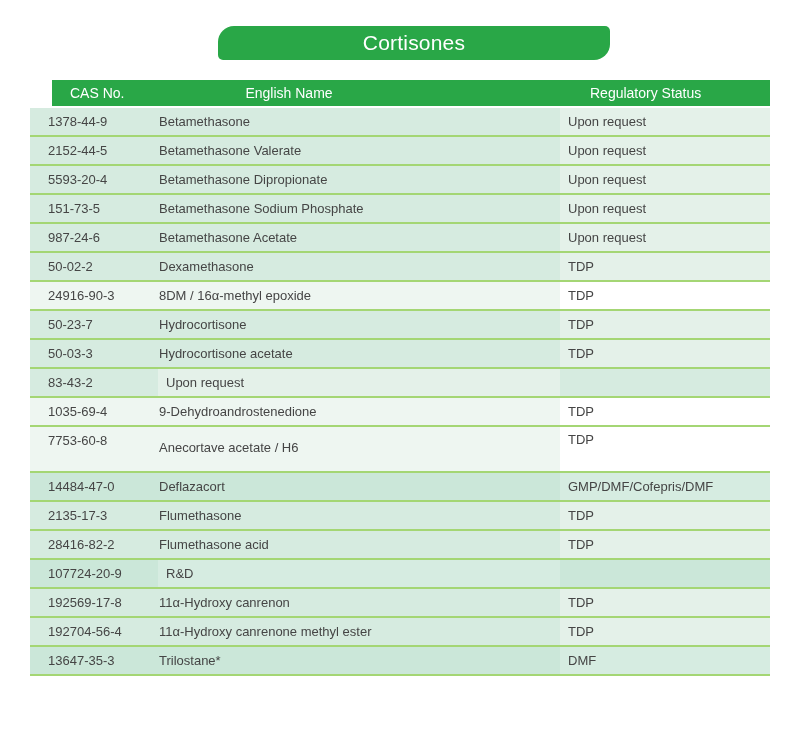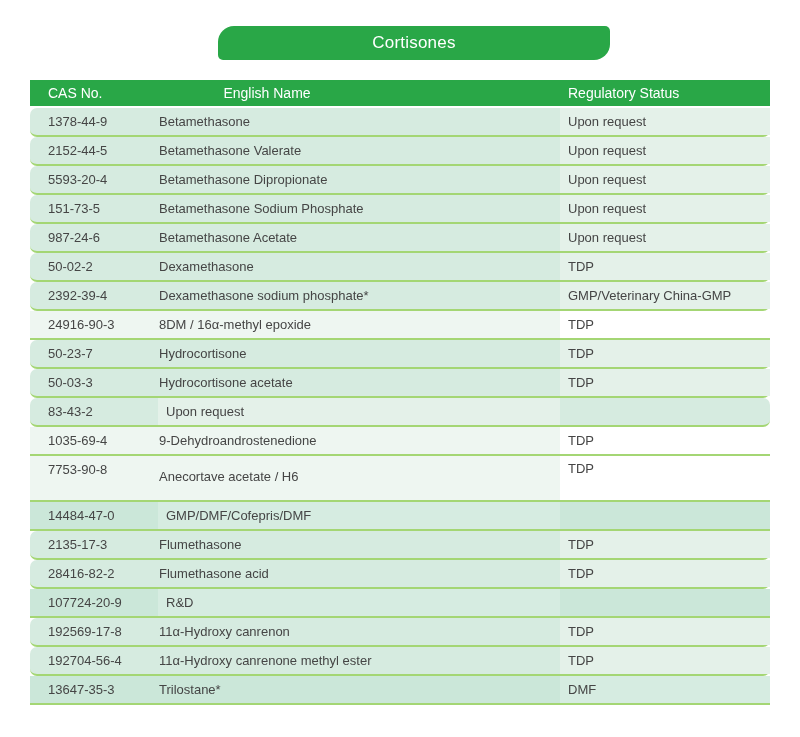--- a/index.html
+++ b/index.html
@@ -12,35 +12,36 @@
     color:#454545;
   }
   .banner{
     position:absolute;
     left:218px;top:26px;
     width:392px;height:34px;
     background:var(--green,#29a747);
     border-radius:16px 5px 16px 5px;
     display:flex;align-items:center;justify-content:center;
     color:#ffffff;
-    font-size:17px;
+    font-size:21px;
     letter-spacing:0.2px;
   }
   .table{
     position:absolute;
     left:30px;top:80px;
     width:740px;
   }
   .thead{
     position:relative;
     height:26px;
     background:var(--green,#29a747);
     color:#ffffff;
     font-size:14px;
     margin-bottom:2px;
+    margin-left:22px;
   }
   .thead span{
     position:absolute;
     top:0;
     line-height:26px;
     white-space:nowrap;
   }
   .th-cas{left:18px;}
   .th-name{left:237px;transform:translateX(-50%);}
   .th-status{left:538px;}
@@ -53,21 +54,21 @@
     font-size:13px;
   }
   .cell{white-space:nowrap;}
   .cell-cas{padding-left:18px;}
   .cell-name{padding-left:1px;}
   .cell-status{
     align-self:stretch;
     display:flex;align-items:center;
     padding-left:8px;
   }
-  .tint-g{background:var(--rowg,#d6ebe0);border-radius:7px;}
+  .tint-g{background:var(--rowg,#d6ebe0);}
   .tint-g .cell-status{background:#e4f1e9;}
   .tint-l{background:var(--rowl,#eef6f1);}
   .tint-l .cell-status{background:#ffffff;}
   .tint-d{background:var(--rowd,#cbe7d9);}
   .tint-d .cell-status{background:#d6ece1;}
   .row.tall{min-height:44px;}
   .row.tall .cell-cas{align-self:start;padding-top:6px;}
   .row.tall .cell-name{align-self:end;padding-bottom:16px;}
   .row.tall .cell-status{align-items:flex-start;padding-top:5px;}
 </style>
@@ -108,25 +109,20 @@
       <div class="row tint-g">
         <div class="cell cell-cas">987-24-6</div>
         <div class="cell cell-name">Betamethasone Acetate</div>
         <div class="cell cell-status">Upon request</div>
       </div>
       <div class="row tint-g">
         <div class="cell cell-cas">50-02-2</div>
         <div class="cell cell-name">Dexamethasone</div>
         <div class="cell cell-status">TDP</div>
       </div>
-      <div class="row tint-g">
-        <div class="cell cell-cas">2392-39-4</div>
-        <div class="cell cell-name">Dexamethasone sodium phosphate*</div>
-        <div class="cell cell-status">GMP/Veterinary China-GMP</div>
-      </div>
       <div class="row tint-l">
         <div class="cell cell-cas">24916-90-3</div>
         <div class="cell cell-name">8DM / 16α-methyl epoxide</div>
         <div class="cell cell-status">TDP</div>
       </div>
       <div class="row tint-g">
         <div class="cell cell-cas">50-23-7</div>
         <div class="cell cell-name">Hydrocortisone</div>
         <div class="cell cell-status">TDP</div>
       </div>
@@ -138,26 +134,27 @@
       <div class="row tint-g">
         <div class="cell cell-cas">83-43-2</div>
         <div class="cell cell-status">Upon request</div>
       </div>
       <div class="row tint-l">
         <div class="cell cell-cas">1035-69-4</div>
         <div class="cell cell-name">9-Dehydroandrostenedione</div>
         <div class="cell cell-status">TDP</div>
       </div>
       <div class="row tint-l tall">
-        <div class="cell cell-cas">7753-90-8</div>
+        <div class="cell cell-cas">7753-60-8</div>
         <div class="cell cell-name">Anecortave acetate / H6</div>
         <div class="cell cell-status">TDP</div>
       </div>
       <div class="row tint-d">
         <div class="cell cell-cas">14484-47-0</div>
+        <div class="cell cell-name">Deflazacort</div>
         <div class="cell cell-status">GMP/DMF/Cofepris/DMF</div>
       </div>
       <div class="row tint-g">
         <div class="cell cell-cas">2135-17-3</div>
         <div class="cell cell-name">Flumethasone</div>
         <div class="cell cell-status">TDP</div>
       </div>
       <div class="row tint-g">
         <div class="cell cell-cas">28416-82-2</div>
         <div class="cell cell-name">Flumethasone acid</div>

